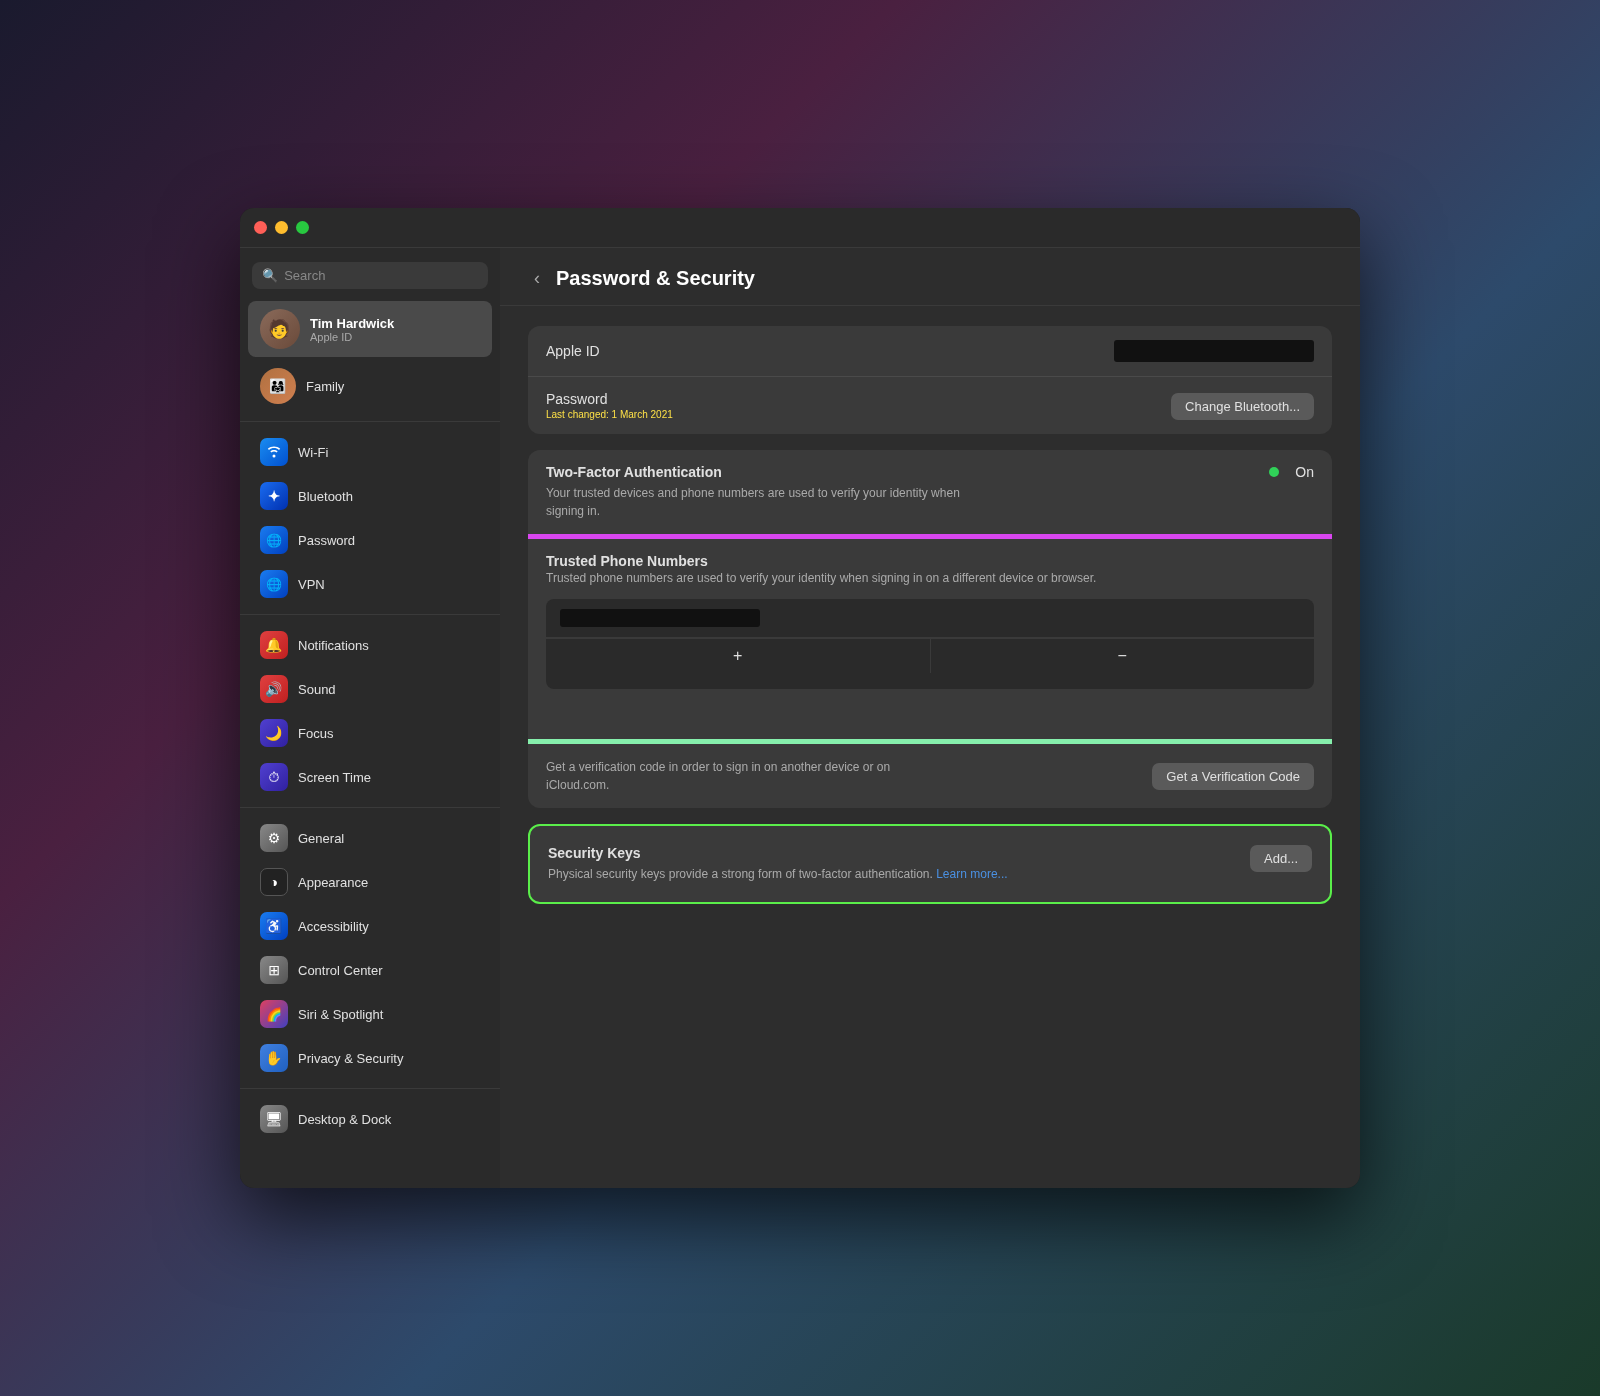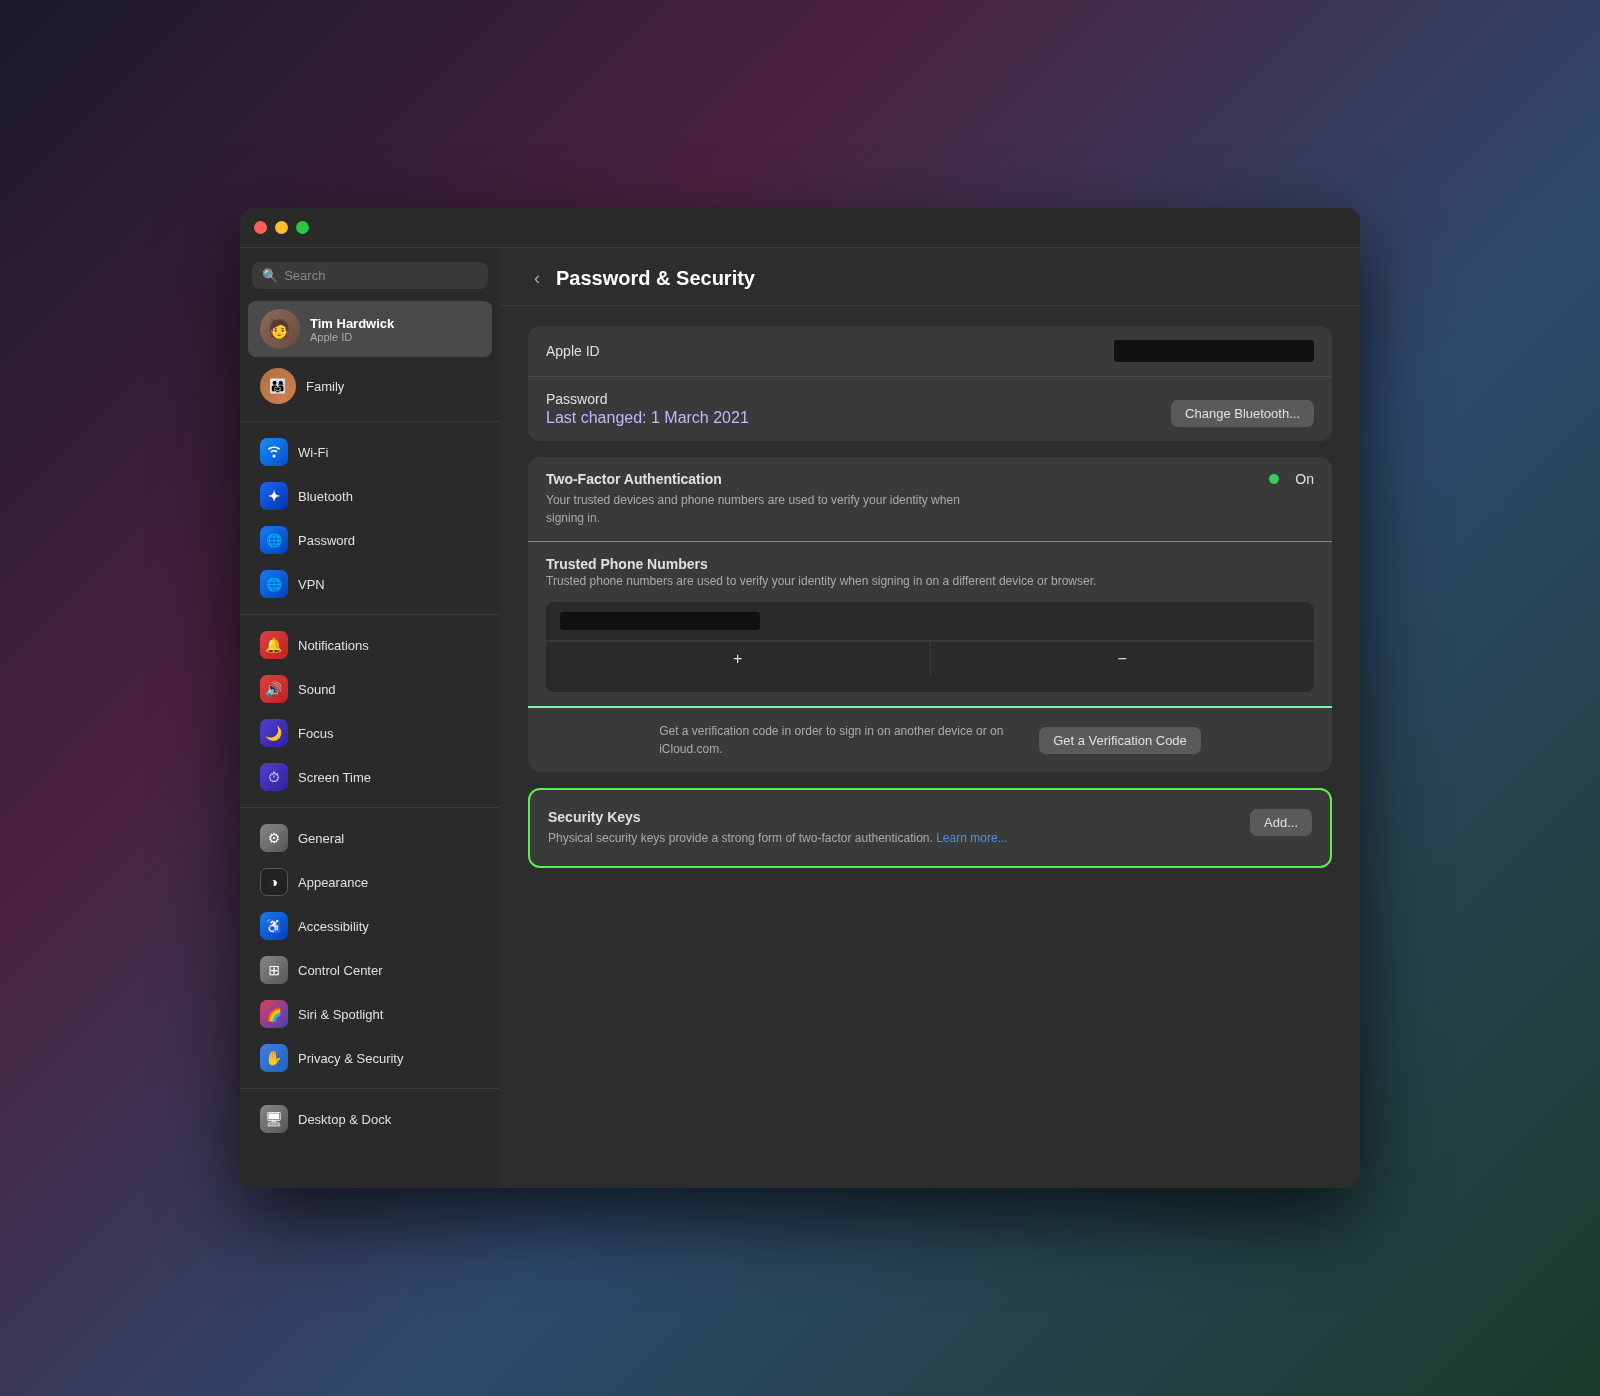--- a/index.html
+++ b/index.html
@@ -199,42 +199,42 @@
     }
     .settings-row {
       display: flex;
       align-items: center;
       justify-content: space-between;
       padding: 14px 18px;
       border-bottom: 1px solid #4a4a4a;
     }
     .settings-row:last-child { border-bottom: none; align-items: flex-end; }
     .row-label { color: #e0e0e0; font-size: 14px; font-weight: 500; }
-    .row-sublabel { color: #c4b5fd; font-size: 16px; margin-top: 2px; }
+    .row-sublabel { color: #fde047; font-size: 10px; margin-top: 2px; }
     .row-value-black {
       width: 200px;
       height: 22px;
       background: #111;
       border-radius: 3px;
     }
     .btn-gray {
       background: #5a5a5a;
       color: #e0e0e0;
       border: none;
       border-radius: 7px;
       padding: 6px 14px;
       font-size: 13px;
       cursor: pointer;
     }
     .two-factor-row {
       display: flex;
       align-items: flex-start;
       justify-content: space-between;
       padding: 14px 18px;
-      border-bottom: 1px solid #d946ef;
+      border-bottom: 5px solid #d946ef;
     }
     .tfa-text { flex: 1; }
     .tfa-title { color: #e0e0e0; font-size: 14px; font-weight: 600; margin-bottom: 4px; }
     .tfa-desc { color: #aaa; font-size: 12px; max-width: 450px; line-height: 1.5; }
     .tfa-status { display: flex; align-items: center; gap: 16px; }
     .status-dot { width: 10px; height: 10px; border-radius: 50%; background: #30d158; }
     .status-text { color: #e0e0e0; font-size: 14px; }
     .trusted-phone-section {
       padding: 14px 18px;
     }
@@ -270,23 +270,24 @@
       font-size: 16px;
       cursor: pointer;
       display: flex;
       align-items: center;
       justify-content: center;
     }
     .phone-action-btn:first-child { border-right: 1px solid #3a3a3a; }
     .verification-row {
       display: flex;
       align-items: center;
-      justify-content: center;
+      justify-content: space-between;
       padding: 14px 18px;
-      border-top: 2px solid #86efac;
+      border-top: 5px solid #86efac;
+      margin-top: 36px;
     }
     .verification-text { color: #aaa; font-size: 12px; max-width: 380px; line-height: 1.5; }
     .security-keys-section {
       background: #3a3a3a;
       border-radius: 12px;
       margin-bottom: 16px;
       border: 2px solid #5aee4a;
       overflow: hidden;
     }
     .security-keys-row {

